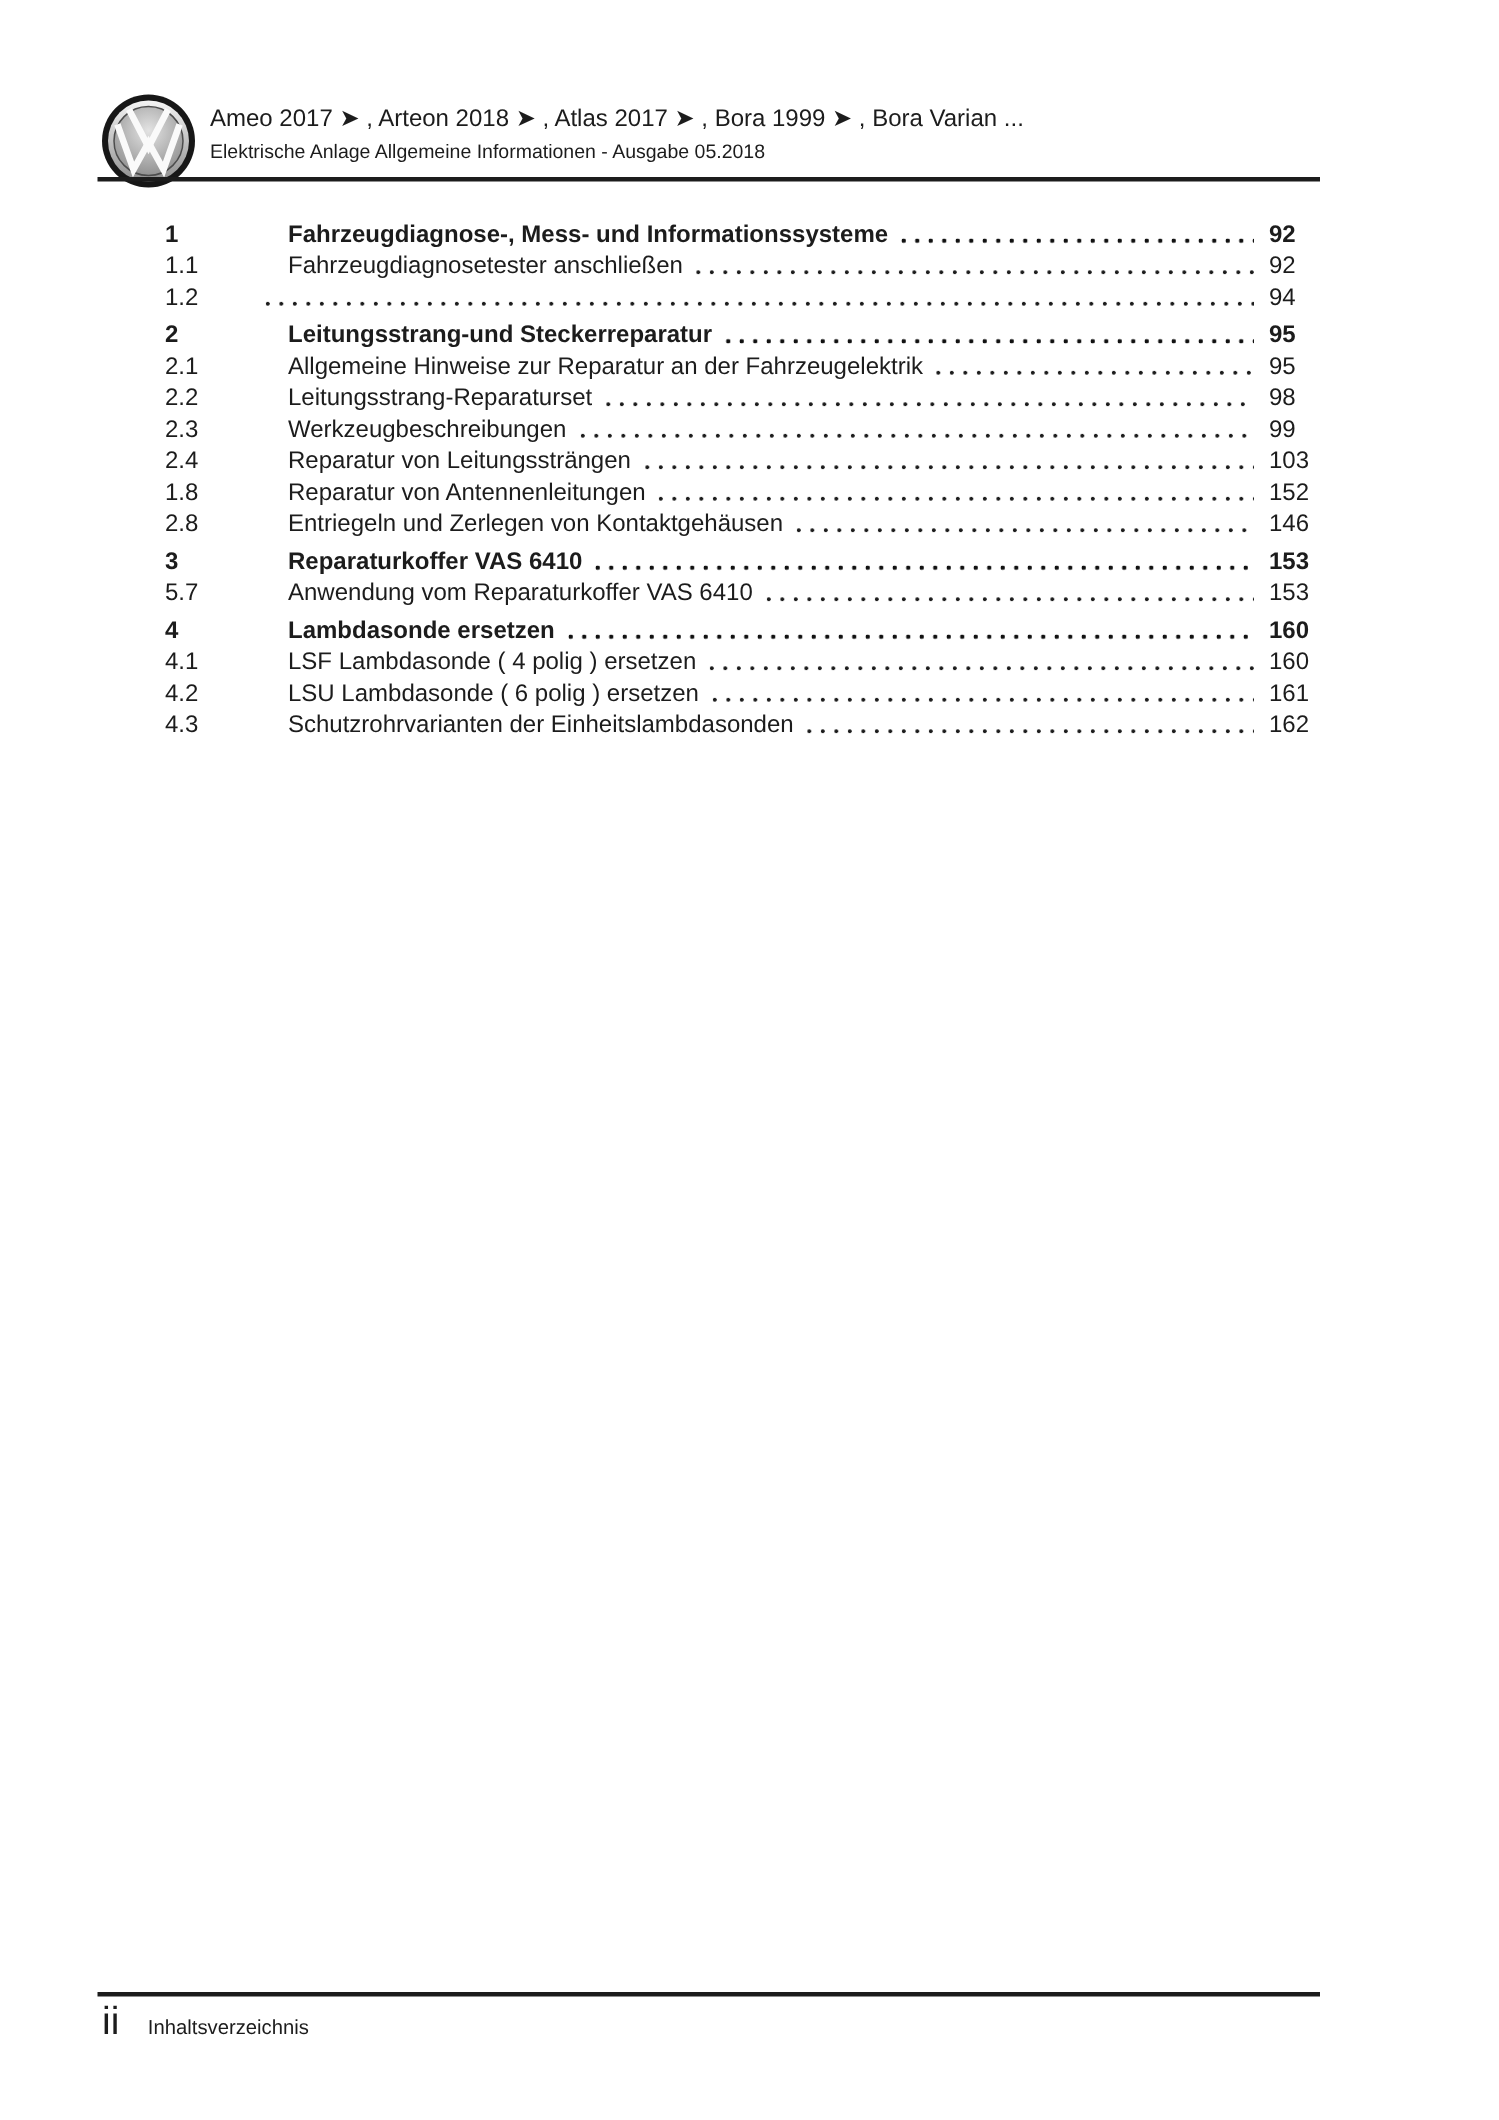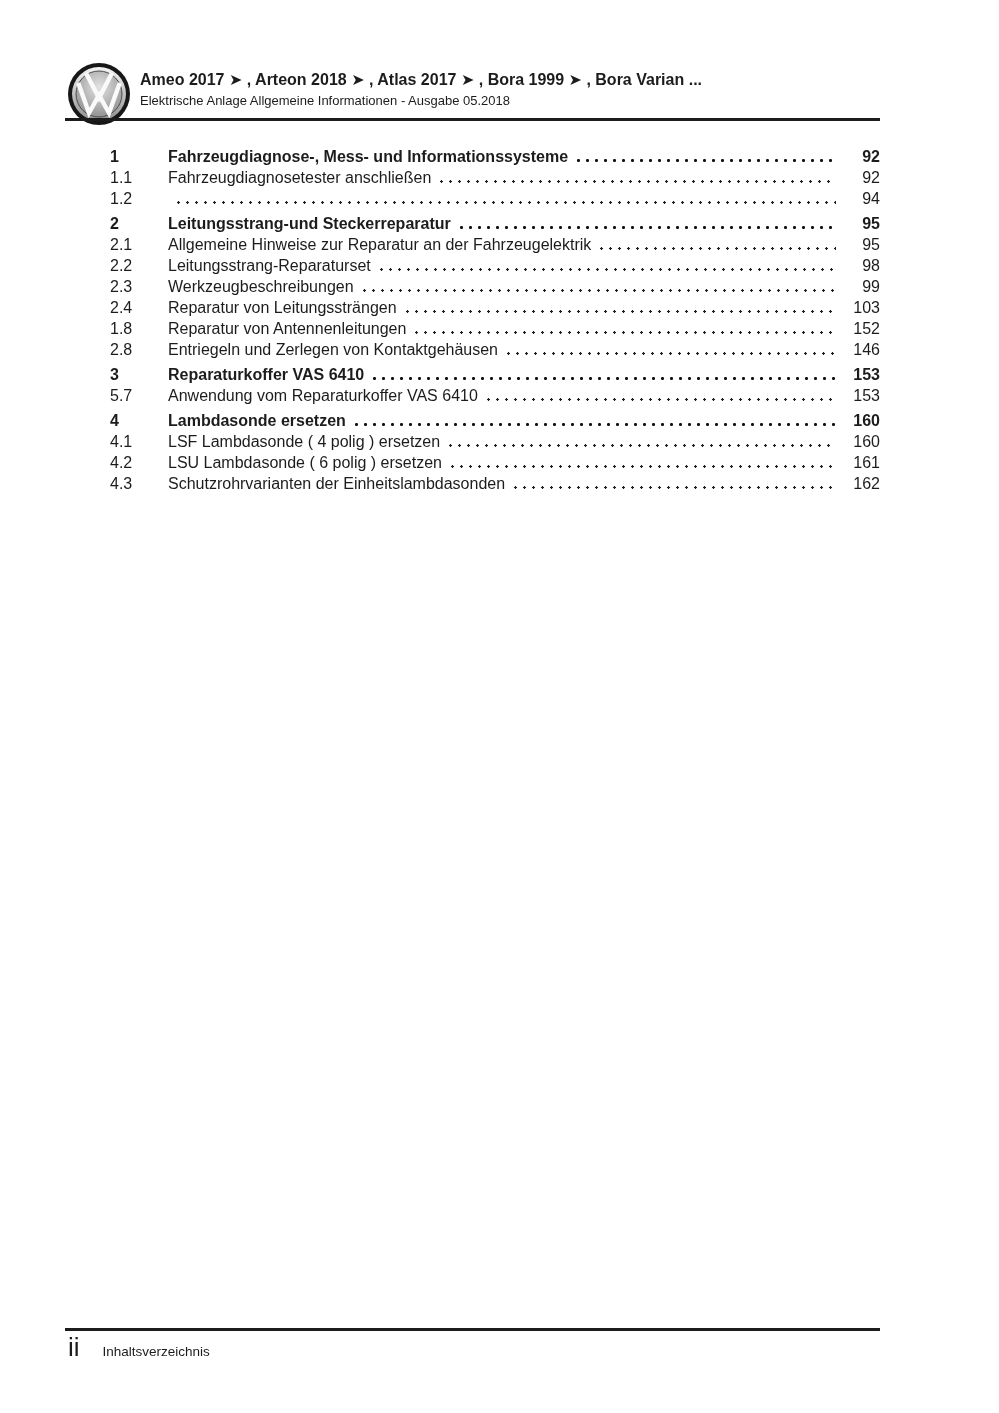--- a/index.html
+++ b/index.html
@@ -9,50 +9,50 @@
     background:#ffffff;
     font-family:"Liberation Sans","DejaVu Sans",sans-serif;
     color:#1c1c1c;
     overflow:hidden;
   }
 
   
   .header{position:absolute;left:67px;top:60px;display:flex;}
   .logo{width:64px;height:64px;margin-top:2px;}
   .header-text{margin-left:9px;padding-top:9px;}
-  .header-line1{font-size:16px;line-height:21px;white-space:nowrap;font-weight:bold;}
+  .header-line1{font-size:16px;line-height:21px;white-space:nowrap;}
   .header-line2{font-size:13px;line-height:21px;white-space:nowrap;}
   .header-rule{position:absolute;left:65px;top:118px;width:815px;height:3px;background:#1c1c1c;}
 
   
   .toc{position:absolute;left:110px;top:146px;width:770px;font-size:16px;}
   .row{display:flex;height:21px;line-height:21px;}
   .row.bold{font-weight:bold;}
   .row.bold:not(:first-child){margin-top:4px;}
   .num{width:58px;flex:none;}
-  .title{flex:none;white-space:nowrap;}
+  .title{flex:none;white-space:nowrap;margin-left:24px;}
   .leader{
     flex:1;
     align-self:flex-end;
     height:5px;
     margin:0 10px 4px 8px;
     background-image:radial-gradient(circle at 2.5px 2.5px,#1c1c1c 1.1px,transparent 1.45px);
     background-size:9px 5px;
     background-repeat:repeat-x;
   }
   .row.bold .leader{
     background-image:radial-gradient(circle at 2.5px 2.5px,#111 1.3px,transparent 1.65px);
   }
-  .pg{flex:none;min-width:34px;text-align:right;}
+  .pg{flex:none;min-width:34px;text-align:left;}
 
   
   .footer-rule{position:absolute;left:65px;top:1328px;width:815px;height:3px;background:#1c1c1c;}
-  .footer{position:absolute;left:68px;top:1330px;display:flex;align-items:baseline;gap:20px;}
+  .footer{position:absolute;left:68px;top:1330px;display:flex;align-items:baseline;}
   .footer-page{font-size:26px;line-height:34px;}
-  .footer-label{font-size:13.5px;margin-left:3px;}
+  .footer-label{font-size:13.5px;margin-left:19px;}
 </style>
 </head>
 <body>
 
 <div class="page">
 
   <div class="header">
     <div class="logo">
       <svg width="64" height="64" viewBox="0 0 64 64" aria-hidden="true">
         <defs>

